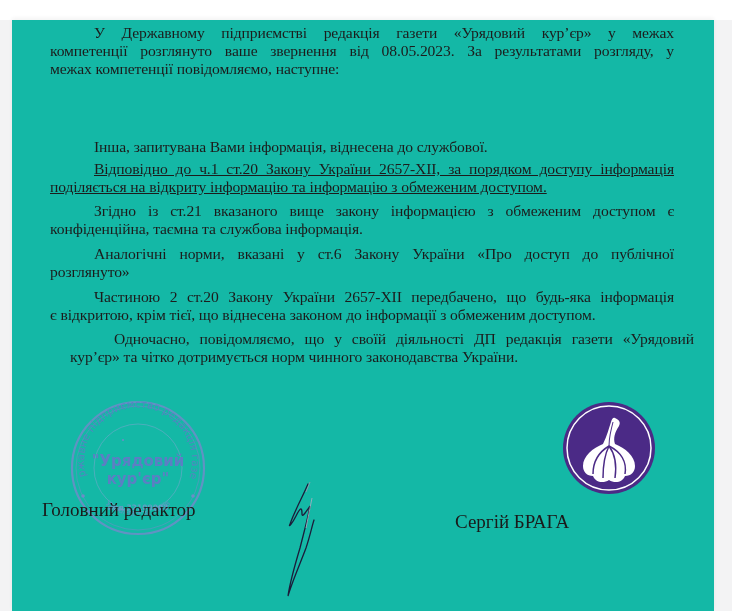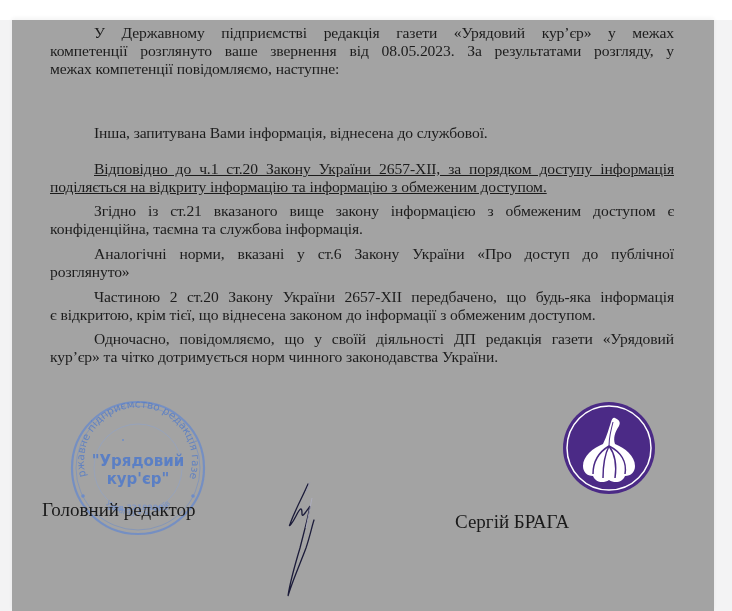--- a/index.html
+++ b/index.html
@@ -6,21 +6,21 @@
     body {
       width: 732px; height: 611px; overflow: hidden;
       background: #f3f3f4;
       font-family: "Liberation Serif", "DejaVu Serif", serif;
       color: #1c1c1c;
       position: relative;
     }
     .top-strip { position: absolute; left: 0; top: 0; width: 732px; height: 20px; background: #ffffff; }
     .page {
       position: absolute; left: 12px; top: 20px; width: 702px; height: 591px;
-      background: #a3a3a3;
+      background: #14b8a6;
       box-shadow: 0 -2px 4px rgba(0,0,0,0.05);
     }
     .para {
       position: absolute; left: 38px; width: 624px;
       font-size: 15.6px; line-height: 18px;
       text-align: justify; text-align-last: left;
       letter-spacing: -0.1px;
     }
     .para .ind { display: inline-block; width: 44px; }
     .line { display: block; text-align: justify; text-align-last: justify; white-space: nowrap; }
@@ -44,21 +44,21 @@
 
 <div class="page">
 
   <div class="para" style="top:4px;">
     <span class="line"><span class="ind"></span><span>У Державному підприємстві редакція газети «Урядовий кур’єр» у межах</span></span>
     <span class="line">компетенції розглянуто ваше звернення від 08.05.2023. За результатами розгляду, у</span>
     <span class="line last">межах компетенції повідомляємо, наступне:</span>
   </div>
 
 
-  <div class="para" style="top:104px;">
+  <div class="para" style="top:118px;">
     <span class="line last"><span class="ind"></span><span>Інша, запитувана Вами інформація, віднесена до службової.</span></span>
   </div>
 
   <div class="para" style="top:140px;text-decoration:underline;">
     <span class="line"><span class="ind"></span><span>Відповідно до ч.1 ст.20 Закону України 2657-XII, за порядком доступу інформація</span></span>
     <span class="line last">поділяється на відкриту інформацію та інформацію з обмеженим доступом.</span>
   </div>
 
   <div class="para" style="top:182px;">
     <span class="line"><span class="ind"></span><span>Згідно із ст.21 вказаного вище закону інформацією з обмеженим доступом є</span></span>
@@ -68,21 +68,21 @@
   <div class="para" style="top:225px;">
     <span class="line"><span class="ind"></span><span>Аналогічні норми, вказані у ст.6 Закону України «Про доступ до публічної</span></span>
     <span class="line last">розглянуто»</span>
   </div>
 
   <div class="para" style="top:268px;">
     <span class="line"><span class="ind"></span><span>Частиною 2 ст.20 Закону України 2657-XII передбачено, що будь-яка інформація</span></span>
     <span class="line last">є відкритою, крім тієї, що віднесена законом до інформації з обмеженим доступом.</span>
   </div>
 
-  <div class="para" style="top:310px;">
+  <div class="para" style="top:310px;margin-left:20px;">
     <span class="line"><span class="ind"></span><span>Одночасно, повідомляємо, що у своїй діяльності ДП редакція газети «Урядовий</span></span>
     <span class="line last">кур’єр» та чітко дотримується норм чинного законодавства України.</span>
   </div>
 </div>
 
 <svg class="stamp" viewBox="0 0 140 140">
   <defs>
     <path id="stampArcTop" d="M 18,78 A 54,54 0 1,1 122,78"></path>
     <path id="stampArcBottom" d="M 26,92 A 50,50 0 0,0 114,92"></path>
   </defs>

